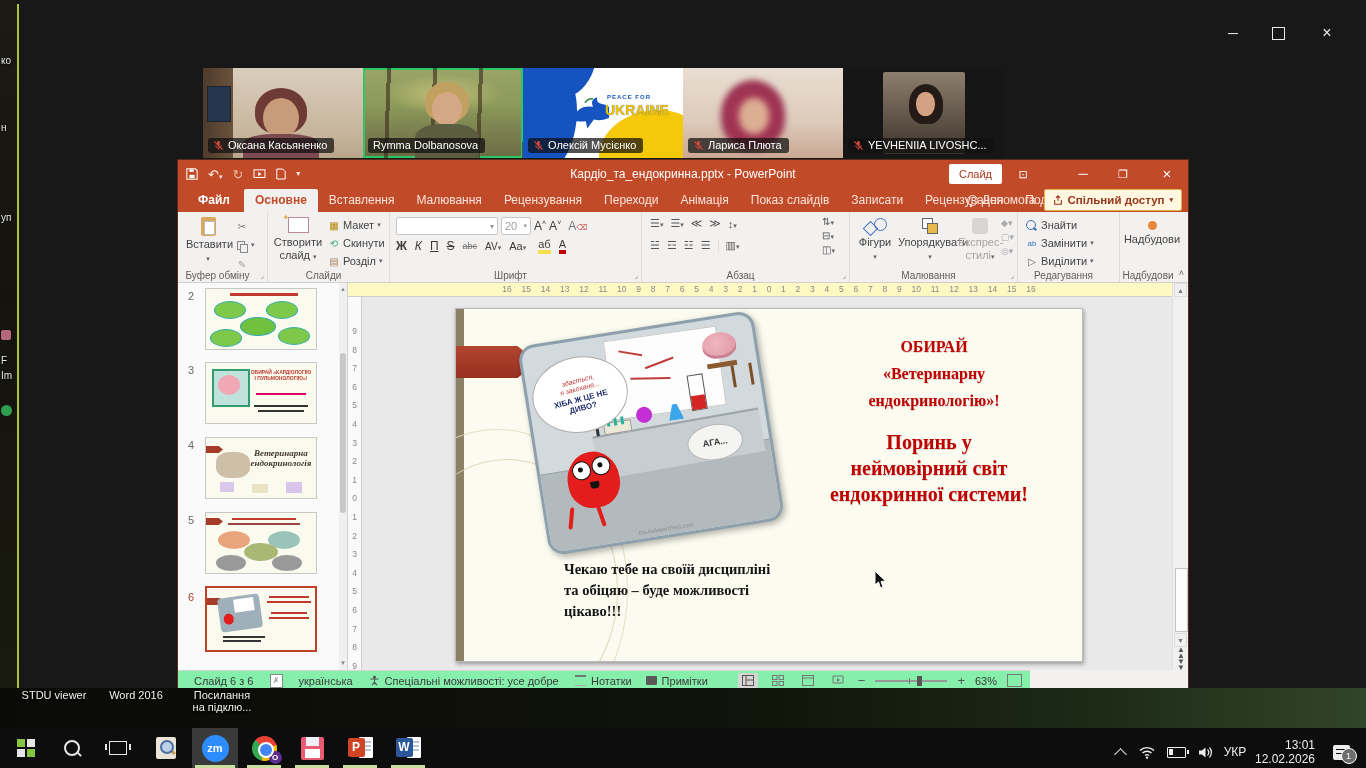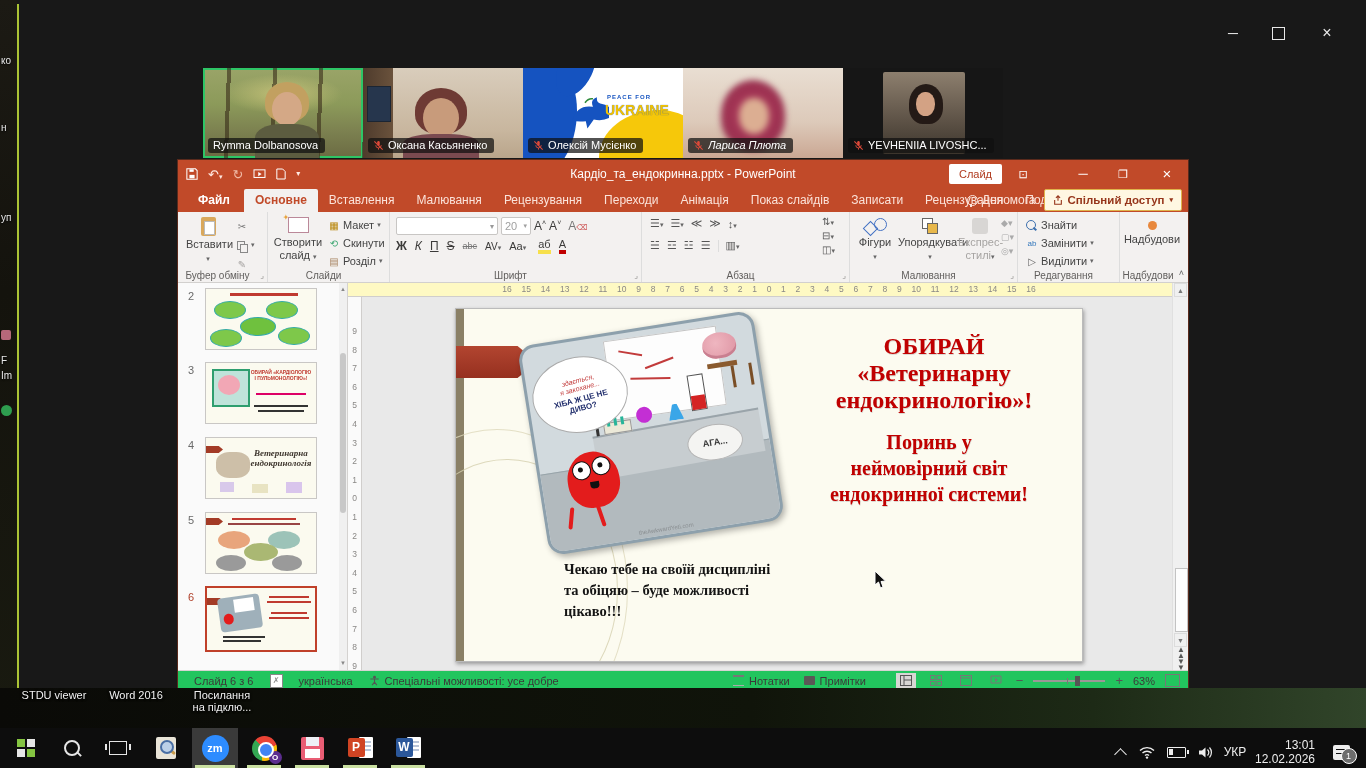--- a/index.html
+++ b/index.html
@@ -39,21 +39,21 @@
   .body{position:absolute;border-radius:40% 40% 0 0;}
   .t2{background:linear-gradient(180deg,#9aa468 0%,#8c9a5a 40%,#7c8150 70%,#6b6b43);}
   .t2 .trunks{position:absolute;inset:0;background:repeating-linear-gradient(92deg,transparent 0 24px,rgba(55,42,24,.75) 24px 28px,transparent 28px 46px);opacity:.8;}
   .t2 .glow{position:absolute;left:20px;top:6px;width:120px;height:40px;background:radial-gradient(ellipse,rgba(235,220,140,.55),transparent 70%);}
   .t3{background:#fff;}
   .t3 .bluewave{position:absolute;left:-36px;top:-20px;width:90px;height:130px;background:#1553c0;border-radius:0 60% 55% 0/0 55% 60% 0;}
   .t3 .bluewave2{position:absolute;left:36px;top:-30px;width:34px;height:60px;background:#1553c0;border-radius:50%;transform:rotate(25deg);}
   .t3 .yellow{position:absolute;right:-26px;bottom:-30px;width:110px;height:78px;background:#f6c80a;border-radius:55% 45% 0 55%/60% 55% 0 0;}
   .t3 .peace1{position:absolute;left:84px;top:26px;font-size:6px;letter-spacing:1px;color:#1553c0;font-weight:bold;}
   .t3 .peace2{position:absolute;left:82px;top:34px;font-size:14px;font-weight:bold;color:#f2c200;text-shadow:0 0 1px #1553c0;}
-  .t4{background:linear-gradient(180deg,#e9ded2,#ddcaba 60%,#caa793);filter:none;font-style:italic;}
+  .t4{background:linear-gradient(180deg,#e9ded2,#ddcaba 60%,#caa793);filter:none;}
   .t4 .blurwrap{position:absolute;inset:0;filter:blur(3px);}
   .t4 .hair4{position:absolute;left:38px;top:12px;width:64px;height:70px;background:radial-gradient(circle,#b23a5d,#8e2c49);border-radius:50% 50% 45% 45%;}
   .t4 .face4{position:absolute;left:56px;top:30px;width:30px;height:36px;background:#dcae92;border-radius:48%;}
   .t5{background:#161616;text-align:right;}
   .t5 .photo{position:absolute;left:40px;top:4px;width:82px;height:82px;background:linear-gradient(180deg,#8d7f6e,#5d5246 60%,#3c352c);border-radius:2px;}
   .t5 .hair5{position:absolute;left:66px;top:16px;width:34px;height:40px;background:#241a16;border-radius:50% 50% 40% 40%;}
   .t5 .face5{position:absolute;left:73px;top:24px;width:19px;height:24px;background:#d3a284;border-radius:48%;}
   .t6{background:linear-gradient(115deg,#cfcfcf,#a8a8a8 45%,#8e8e8e);}
   .t6 .win{position:absolute;left:6px;top:4px;width:44px;height:30px;background:#e4e4e2;border:2px solid #b5b2ac;}
   .t6 .mic6{position:absolute;right:22px;bottom:6px;width:15px;height:40px;background:#151515;border-radius:7px;transform:rotate(-32deg);}
@@ -162,33 +162,33 @@
   #card .leg{position:absolute;width:4px;height:22px;background:#e31c1c;border-radius:2px;}
   #card .bub1{position:absolute;left:4px;top:16px;width:94px;height:74px;background:#fff;border:1px solid #aaa;border-radius:50%;
     display:flex;flex-direction:column;align-items:center;justify-content:center;text-align:center;}
   #card .bub1 .r{color:#c23b3b;font-style:italic;font-size:7px;line-height:8px;transform:rotate(-6deg);}
   #card .bub1 .b{color:#23306e;font-weight:bold;font-size:8px;line-height:9px;transform:rotate(-6deg);margin-top:2px;}
   #card .bub2{position:absolute;right:26px;top:104px;width:54px;height:34px;background:#f4f4f2;border:1px solid #b5b5b5;border-radius:50%;
     display:flex;align-items:center;justify-content:center;font-size:9px;font-weight:bold;color:#3a3a3a;}
   #card .wm{position:absolute;left:0;right:0;bottom:3px;text-align:center;font-size:6px;color:#8a8f92;}
   
   .s-title{position:absolute;left:332px;top:24px;width:292px;text-align:center;font-family:"Liberation Serif",serif;
-    font-weight:bold;color:#c00000;font-size:24px;line-height:27px;text-shadow:.5px .5px 0 #9995;}
+    font-weight:bold;color:#c00000;font-size:16px;line-height:27px;text-shadow:.5px .5px 0 #9995;}
   .s-sub{position:absolute;left:322px;top:120px;width:302px;text-align:center;font-family:"Liberation Serif",serif;
     font-weight:bold;color:#c00000;font-size:20px;line-height:26px;text-shadow:.5px .5px 0 #9995;}
   .s-promise{position:absolute;left:108px;top:250px;width:270px;font-family:"Liberation Serif",serif;
     font-weight:bold;color:#141414;font-size:14.5px;line-height:21px;}
   
   #main-scroll{left:994px;top:0;width:16px;height:387px;background:#f0f0f0;border-left:1px solid #e0e0e0;box-sizing:border-box;}
   #main-scroll .btn{position:absolute;left:1px;width:13px;height:14px;background:#f0f0f0;border:1px solid #dcdcdc;color:#777;font-size:7px;text-align:center;line-height:13px;box-sizing:border-box;}
   #main-scroll .th{position:absolute;left:2px;top:285px;width:11px;height:62px;background:#fdfdfd;border:1px solid #c3c3c3;}
   #main-scroll .dbl{position:absolute;left:1px;width:13px;height:13px;color:#555;font-size:8px;text-align:center;line-height:6px;letter-spacing:-1px;}
 
   
-  #statusbar{left:0;top:510px;width:1010px;height:20px;background:#22c55e;border-top:1px solid #d6d4d2;box-sizing:border-box;
+  #statusbar{left:0;top:510px;width:852px;height:20px;background:#86efac;border-top:1px solid #d6d4d2;box-sizing:border-box;
     display:flex;align-items:center;font-size:11px;color:#3b3a39;}
   #statusbar .sp{margin-left:16px;white-space:nowrap;display:flex;align-items:center;gap:5px;}
   .spell{display:inline-block;width:11px;height:12px;border:1px solid #888;background:#fff;position:relative;font-size:8px;color:#888;text-align:center;line-height:12px;}
   #statusbar .right{margin-left:auto;display:flex;align-items:center;gap:10px;padding-right:8px;}
   .vico{width:20px;height:16px;display:flex;align-items:center;justify-content:center;}
   .vico.on{background:#d8d6d4;}
   .zoom-track{position:relative;width:72px;height:2px;background:#9a9896;}
   .zoom-track .knob{position:absolute;left:42px;top:-4px;width:5px;height:10px;background:#555;}
   .zoom-track .mid{position:absolute;left:34px;top:-2px;width:1px;height:6px;background:#777;}
   .comment-ico{width:11px;height:9px;background:#5a5856;border-radius:1px;position:relative;}
@@ -255,46 +255,46 @@
     <span class="lbl" style="top:405px;width:11px;height:11px;background:#2e9e4f;border-radius:50%;display:block"></span>
   </div>
   <div class="abs" id="share-border"></div>
 
   <div class="abs zwc" style="left:1222px">─</div>
   <div class="abs zwc" id="z-max" style="left:1272px"></div>
   <div class="abs zwc" style="left:1316px;font-size:16px">×</div>
 
   <div class="abs" id="videos">
 
-    <div class="tile t2 active">
-      <div class="glow"></div>
-      <div class="trunks"></div>
-      <div class="hair" style="left:62px;top:14px;width:44px;height:40px;background:#c2a060"></div>
-      <div class="head" style="left:69px;top:24px;width:30px;height:34px;background:#d4a886"></div>
-      <div class="body" style="left:52px;top:56px;width:64px;height:34px;background:#5c5c40"></div>
-      <div class="badge">
-        <span class="nm">Rymma Dolbanosova</span>
-      </div>
-    </div>
-
     <div class="tile t1">
       <div class="furn">
           <div class="shelf"></div>
         </div>
       <div class="hair" style="left:52px;top:20px;width:52px;height:46px;background:#6e3a34"></div>
       <div class="head" style="left:60px;top:30px;width:36px;height:40px"></div>
       <div class="body" style="left:40px;top:66px;width:76px;height:24px;background:#7a4a50"></div>
       <div class="badge">
         <svg class="micoff" viewBox="0 0 16 16">
             <rect x="6.2" y="1.5" width="3.6" height="7" rx="1.8" fill="#e04a3a"></rect>
             <path d="M4 7.5a4 4 0 0 0 8 0" fill="none" stroke="#e04a3a" stroke-width="1.3"></path>
             <line x1="8" y1="11.5" x2="8" y2="14" stroke="#e04a3a" stroke-width="1.3"></line>
             <line x1="2" y1="2" x2="14" y2="14" stroke="#e04a3a" stroke-width="1.6"></line>
           </svg>
         <span class="nm">Оксана Касьяненко</span>
+      </div>
+    </div>
+
+    <div class="tile t2 active">
+      <div class="glow"></div>
+      <div class="trunks"></div>
+      <div class="hair" style="left:62px;top:14px;width:44px;height:40px;background:#c2a060"></div>
+      <div class="head" style="left:69px;top:24px;width:30px;height:34px;background:#d4a886"></div>
+      <div class="body" style="left:52px;top:56px;width:64px;height:34px;background:#5c5c40"></div>
+      <div class="badge">
+        <span class="nm">Rymma Dolbanosova</span>
       </div>
     </div>
 
     <div class="tile t3">
       <div class="bluewave"></div>
       <div class="bluewave2"></div>
       <div class="yellow"></div>
       <svg class="abs" style="left:38px;top:22px" width="48" height="40" viewBox="0 0 60 50">
         <path d="M14 38 q6 -20 26 -17 q-4 -9 5 -12 q-1 6 4 8 q14 2 17 14 q-10 9 -25 6 l-8 11 l-2 -9 q-11 1 -17 -1z" fill="#1553c0"></path>
         <path d="M30 16 q4 -6 10 -5" stroke="#2e8b3a" stroke-width="2" fill="none"></path>

